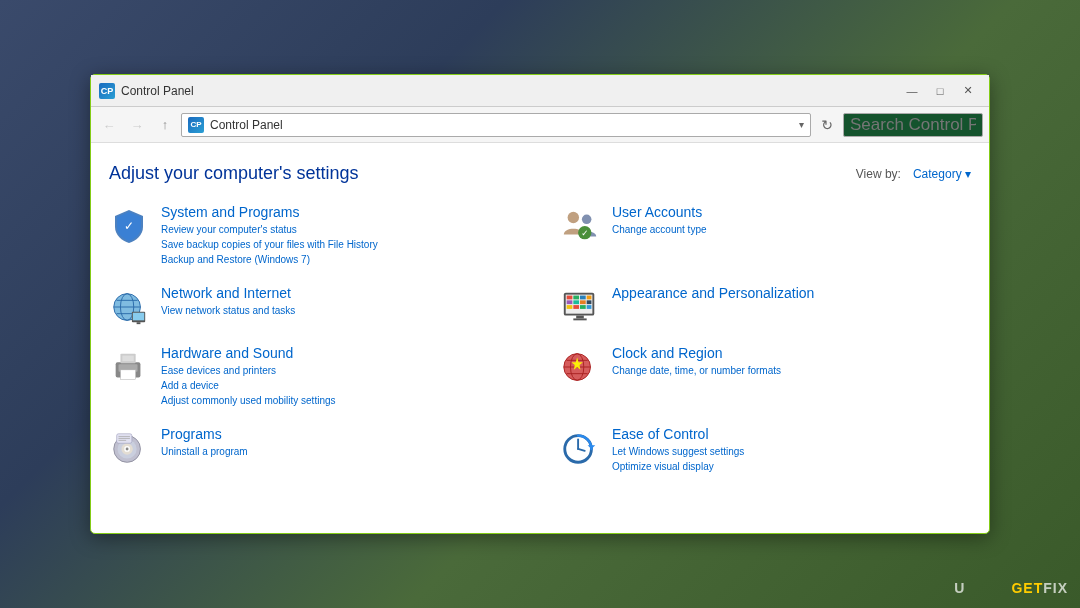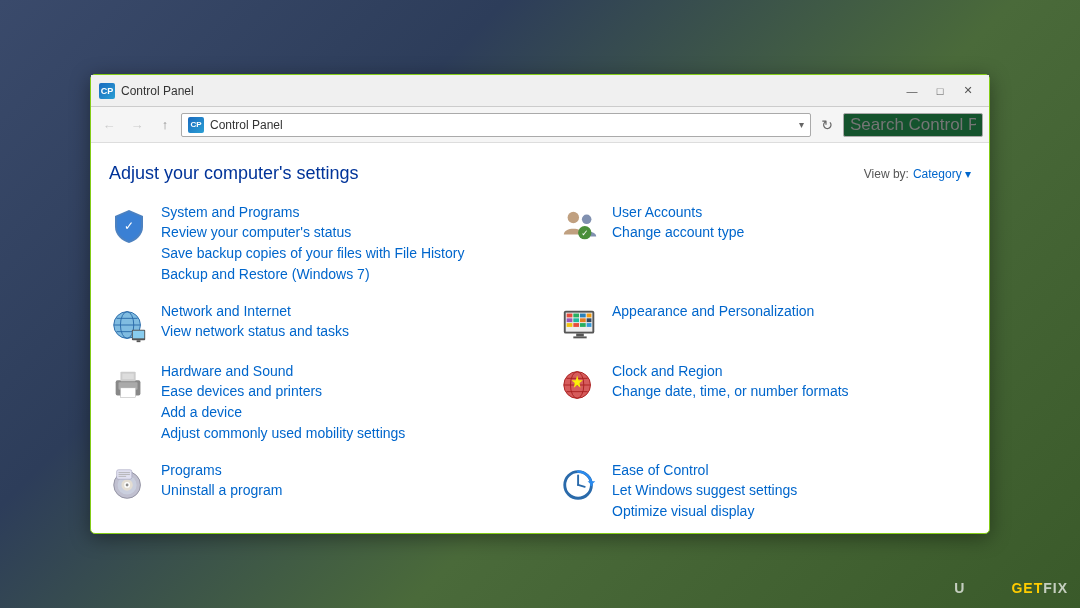--- a/index.html
+++ b/index.html
@@ -185,21 +185,21 @@
 
     .page-title {
       font-size: 18px;
       font-weight: 300;
       color: #003399;
     }
 
     .view-by {
       display: flex;
       align-items: flex-start;
-      gap: 4px;
+      gap: 12px;
       font-size: 12px;
       color: #555;
     }
 
     .view-by-link {
       color: #0066cc;
       text-decoration: none;
       display: flex;
       align-items: center;
       gap: 2px;
@@ -239,21 +239,21 @@
       font-size: 14px;
       color: #0066cc;
       text-decoration: none;
       cursor: pointer;
       font-weight: normal;
       display: block;
       margin-bottom: 2px;
     }
 
     .cat-link {
-      font-size: 14px;
+      font-size: 10px;
       color: #0066cc;
       text-decoration: none;
       cursor: pointer;
       display: block;
       line-height: 1.5;
     }
 
     
     .watermark {
       position: fixed;

